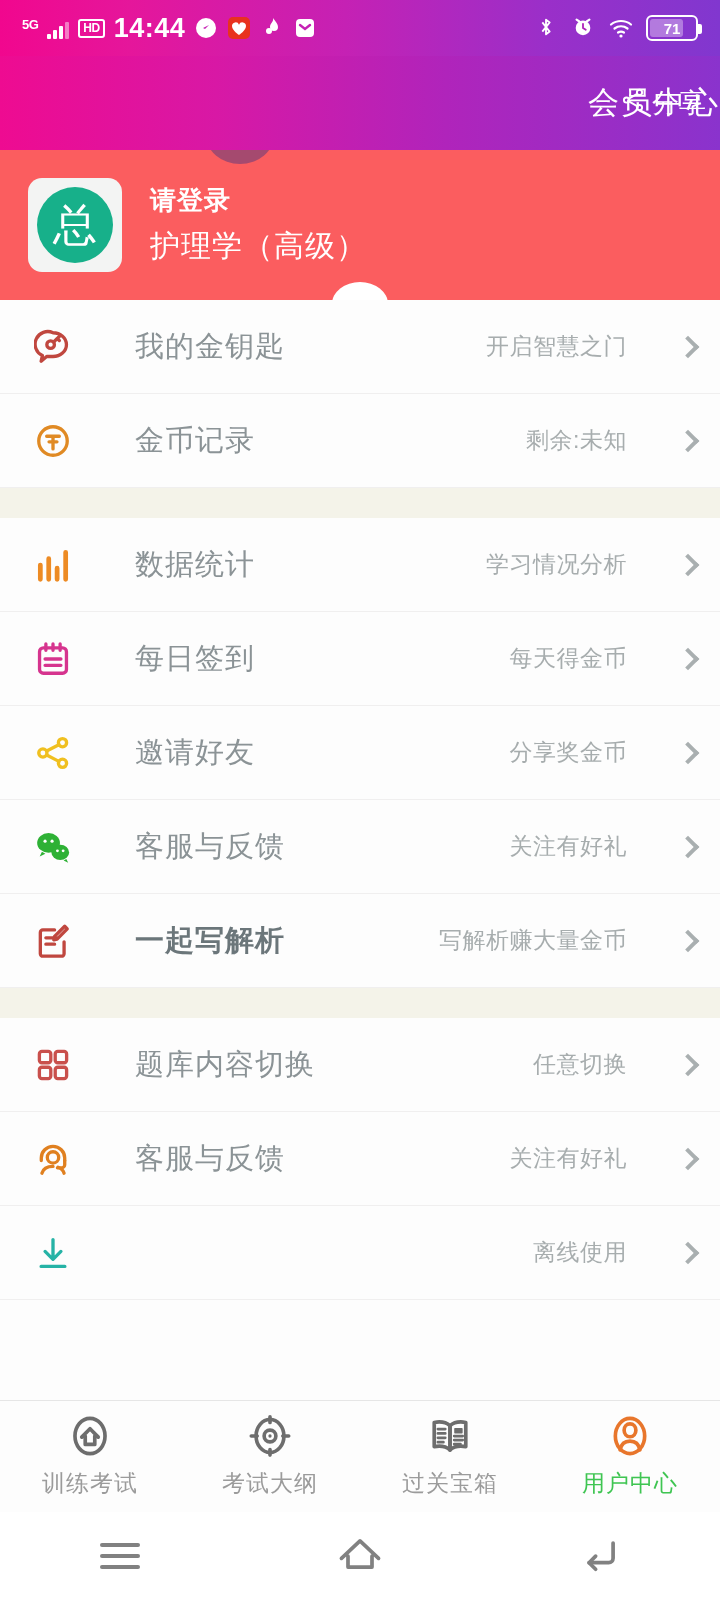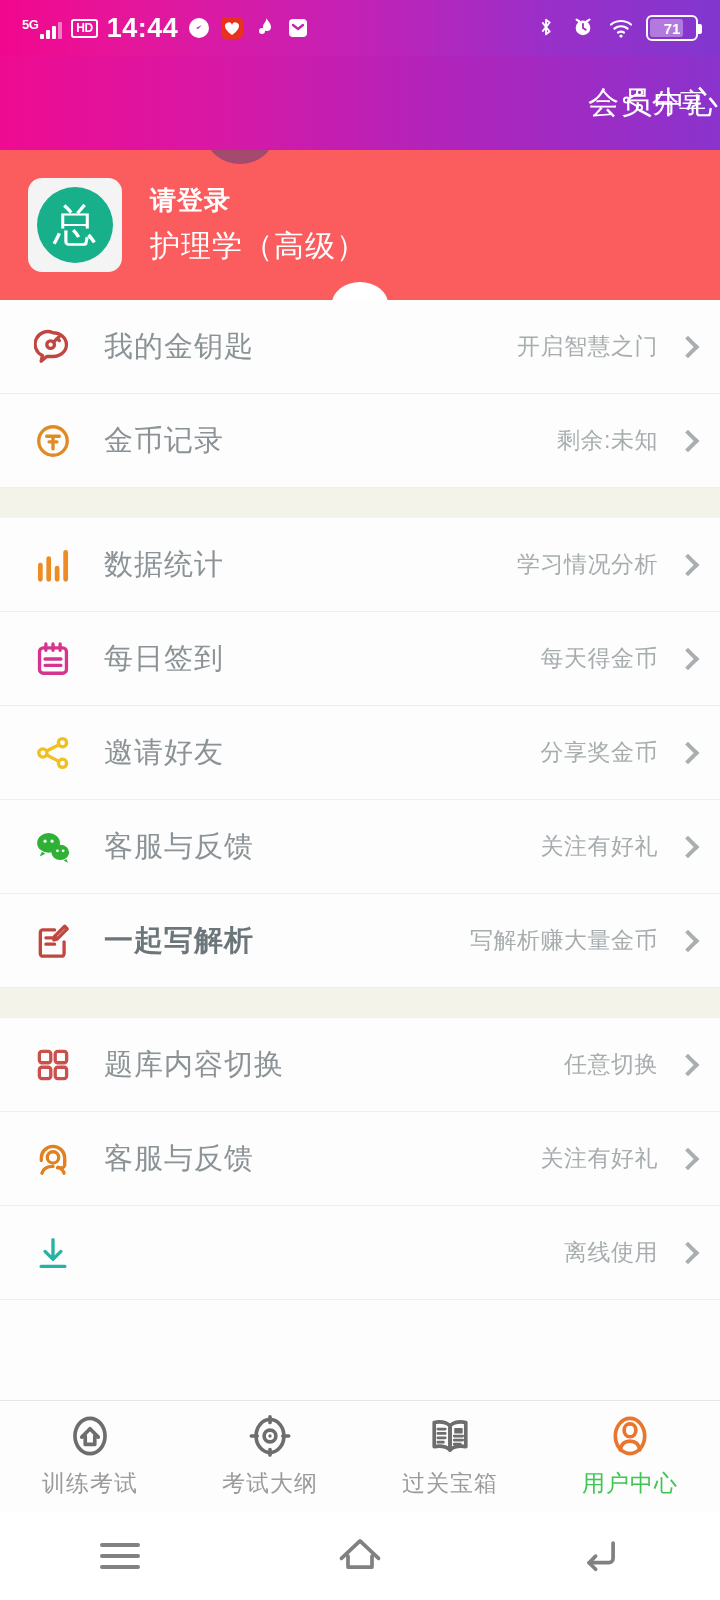--- a/index.html
+++ b/index.html
@@ -12,21 +12,21 @@
   .phone { position:relative; width:720px; height:1600px; display:flex; flex-direction:column; background:#fff; }
 
   
   .statusbar {
     height:56px; flex:0 0 56px;
     background:linear-gradient(90deg,#f1078e 0%,#e5169b 18%,#c521b4 48%,#9a2fc9 76%,#8137cf 100%);
     display:flex; align-items:center; padding:0 22px; color:#fff;
   }
   .sb-left { display:flex; align-items:center; gap:9px; }
   .sb-right { margin-left:auto; display:flex; align-items:center; gap:13px;justify-content:flex-end; }
-  .sb-5g { display:flex; align-items:flex-end; gap:2px; }
+  .sb-5g { display:flex; align-items:flex-end; gap:9px; }
   .sb-5g .lbl { font-size:13px; font-weight:bold; line-height:1; margin-bottom:8px; letter-spacing:-.5px;}
   .bars { display:flex; align-items:flex-end; gap:2px; height:17px; }
   .bars i { width:4px; background:#fff; border-radius:1px; display:block; }
   .bars i:nth-child(1){height:5px}.bars i:nth-child(2){height:9px}
   .bars i:nth-child(3){height:13px}.bars i:nth-child(4){height:17px;background:rgba(255,255,255,.45)}
   .hd {
     font-size:12px; font-weight:bold; border:2px solid #fff; border-radius:3px;
     padding:0px 3px; line-height:15px; letter-spacing:-.5px;
   }
   .clock { font-size:27px; font-weight:bold; letter-spacing:.5px; line-height:1; }
@@ -75,21 +75,21 @@
   }
   .banner .info { margin-left:28px; position:relative; z-index:2; }
   .banner .login { color:#fff; font-size:26px; font-weight:bold; margin-bottom:8px; letter-spacing:1px;}
   .banner .subject { color:#fff; font-size:30px; letter-spacing:1px; }
 
   
   .list { flex:1 1 auto; background:#fdfdfd; overflow:hidden; }
   .gap { height:30px; background:#f4f3e9; }
   .row {
     height:94px; display:flex; align-items:center; padding:0 24px;
-    border-bottom:1px solid #f0efef; background:#fdfdfd;
+    border-bottom:1px solid #f0efef; background:#fdfdfd;gap:31px;
   }
   .row .ic { width:58px; flex:0 0 58px; display:flex; align-items:center; justify-content:center; }
   .row .label { font-size:29px; color:#8b9396; margin-left:22px; letter-spacing:1px; }
   .row.strong .label { color:#6b767a; font-weight:bold; }
   .row .hint { margin-left:auto; font-size:23px; color:#a7adae; letter-spacing:.5px; }
   .row .chev {
     margin-left:22px; width:16px; height:16px; border-right:4px solid #a9afb0;
     border-bottom:4px solid #a9afb0; transform:rotate(-45deg); flex:0 0 16px;
   }
 

